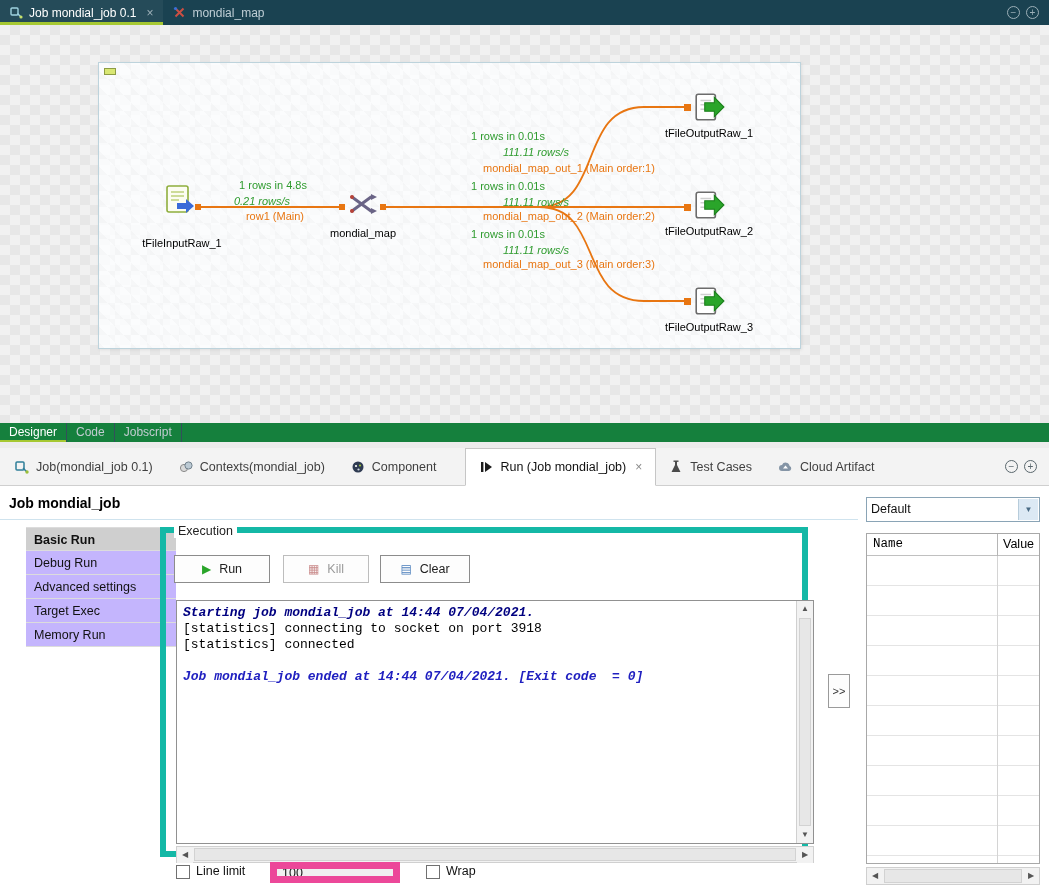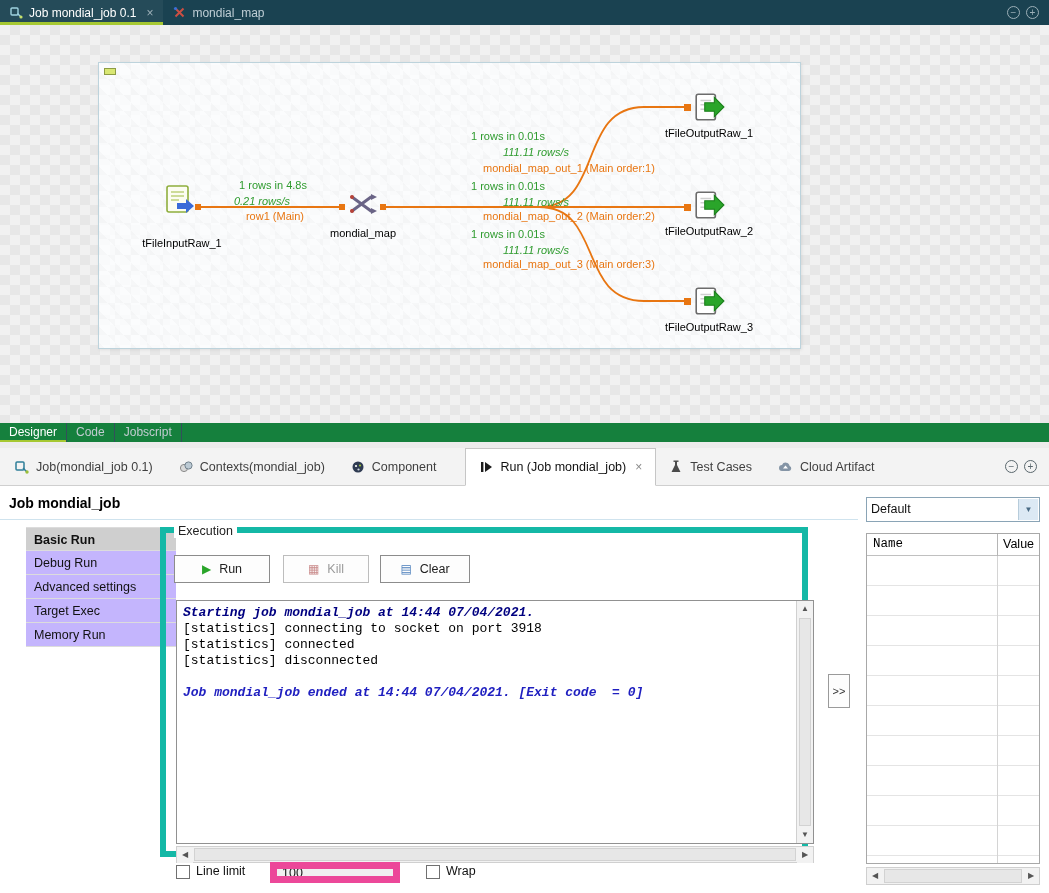--- a/index.html
+++ b/index.html
@@ -302,21 +302,20 @@
       <div class="btn" style="left:214px; top:22px; width:90px;">
         <span class="btn-glyph" style="color:#4a7ebb;">▤</span>
         <span>Clear</span>
       </div>
 
       <div class="console">
         <div class="console-text">
           <div class="console-line c-start">Starting job mondial_job at 14:44 07/04/2021.</div>
           <div class="console-line c-stat">[statistics] connecting to socket on port 3918</div>
           <div class="console-line c-stat">[statistics] connected</div>
-          <div class="console-line c-stat">[statistics] disconnected</div>
           <div class="console-line c-stat"></div>
           <div class="console-line c-end">Job mondial_job ended at 14:44 07/04/2021. [Exit code  = 0]</div>
         </div>
         <div class="vscroll">
           <div class="scroll-arrow sa-up">▲</div>
           <div class="vthumb"></div>
           <div class="scroll-arrow sa-down">▼</div>
         </div>
       </div>
       <div class="hscroll">

